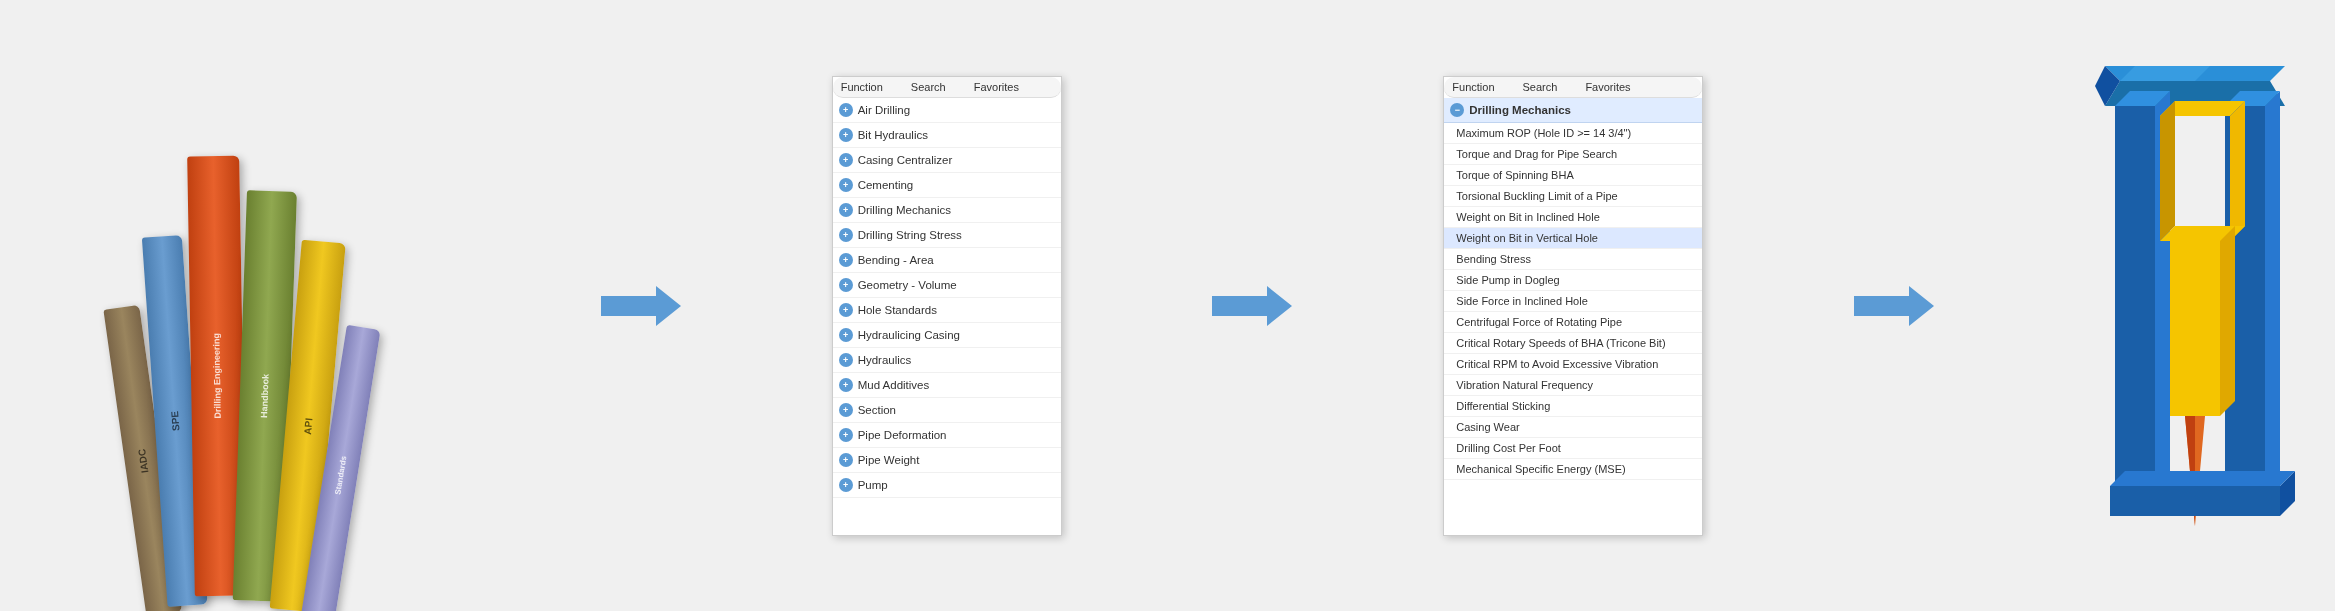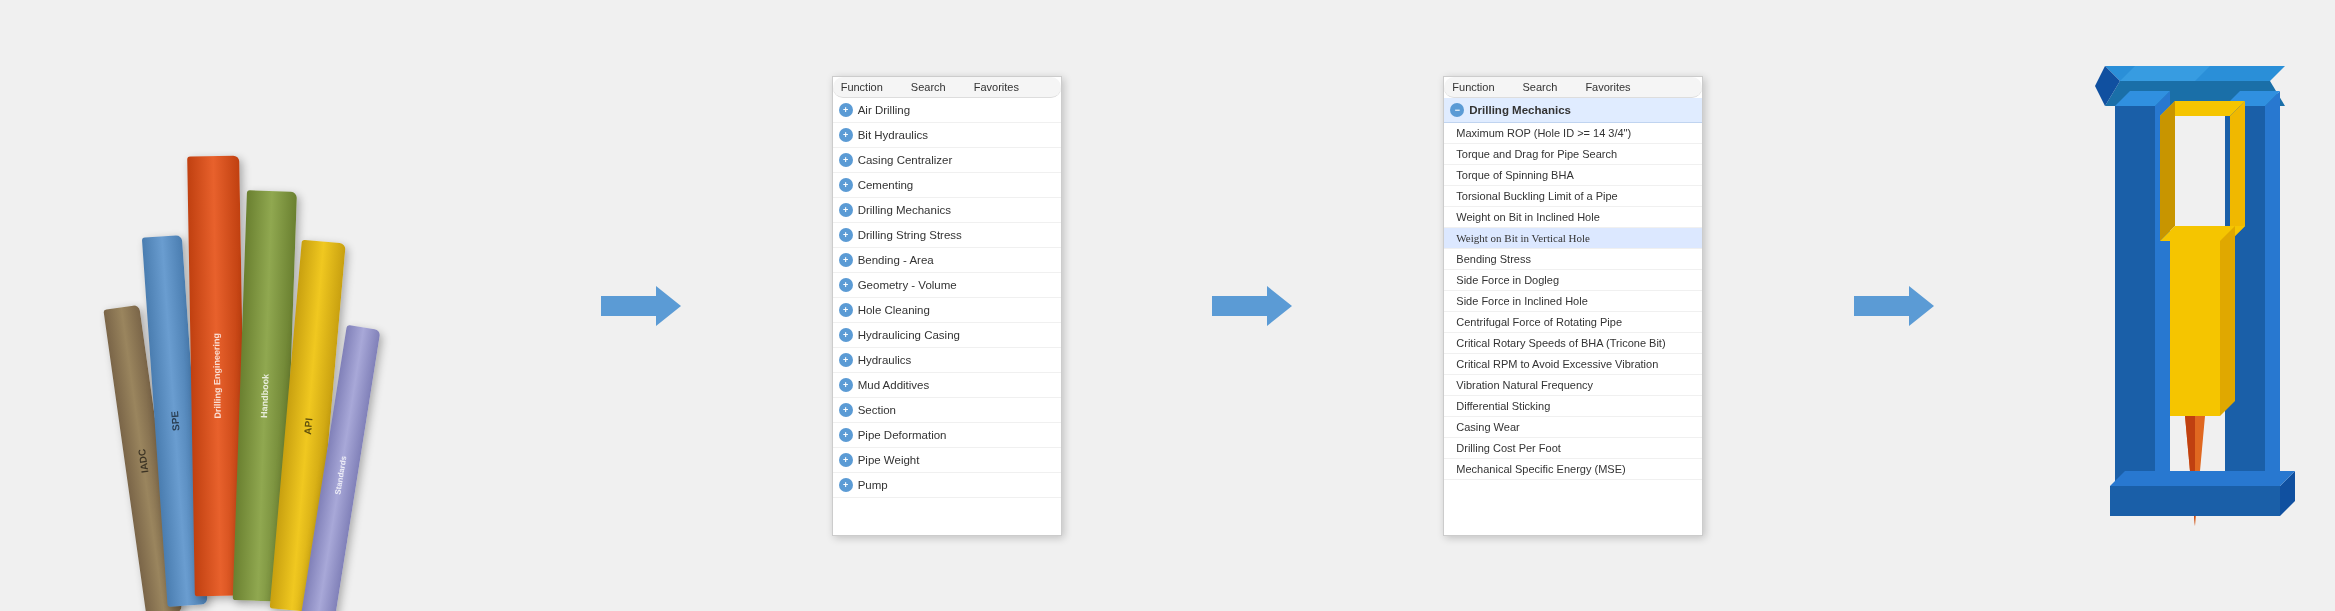--- a/index.html
+++ b/index.html
@@ -143,21 +143,20 @@
       align-items: center;
       cursor: pointer;
       border-bottom: 1px solid #f0f0f0;
       white-space: nowrap;
       font-size: 11px;
       color: #333;
     }
 
     .sub-list-item.selected {
       background: #dce8ff;
-      font-family: Liberation Serif, serif;
     }
 
     .selected-header {
       padding: 5px 8px 5px 6px;
       display: flex;
       align-items: center;
       gap: 5px;
       background: #e0ecff;
       border-bottom: 1px solid #c0d4f0;
       font-size: 11.5px;
@@ -261,21 +260,21 @@
     <div class="list-item">
       <div class="item-icon">+</div>
       <span>Bending - Area</span>
     </div>
     <div class="list-item">
       <div class="item-icon">+</div>
       <span>Geometry - Volume</span>
     </div>
     <div class="list-item">
       <div class="item-icon">+</div>
-      <span>Hole Cleaning</span>
+      <span>Hole Standards</span>
     </div>
     <div class="list-item">
       <div class="item-icon">+</div>
       <span>Hydraulicing Casing</span>
     </div>
     <div class="list-item">
       <div class="item-icon">+</div>
       <span>Hydraulics</span>
     </div>
     <div class="list-item">
@@ -333,21 +332,21 @@
     <div class="sub-list-item">
       <span>Weight on Bit in Inclined Hole</span>
     </div>
     <div class="sub-list-item selected">
       <span>Weight on Bit in Vertical Hole</span>
     </div>
     <div class="sub-list-item">
       <span>Bending Stress</span>
     </div>
     <div class="sub-list-item">
-      <span>Side Force in Dogleg</span>
+      <span>Side Pump in Dogleg</span>
     </div>
     <div class="sub-list-item">
       <span>Side Force in Inclined Hole</span>
     </div>
     <div class="sub-list-item">
       <span>Centrifugal Force of Rotating Pipe</span>
     </div>
     <div class="sub-list-item">
       <span>Critical Rotary Speeds of BHA (Tricone Bit)</span>
     </div>

